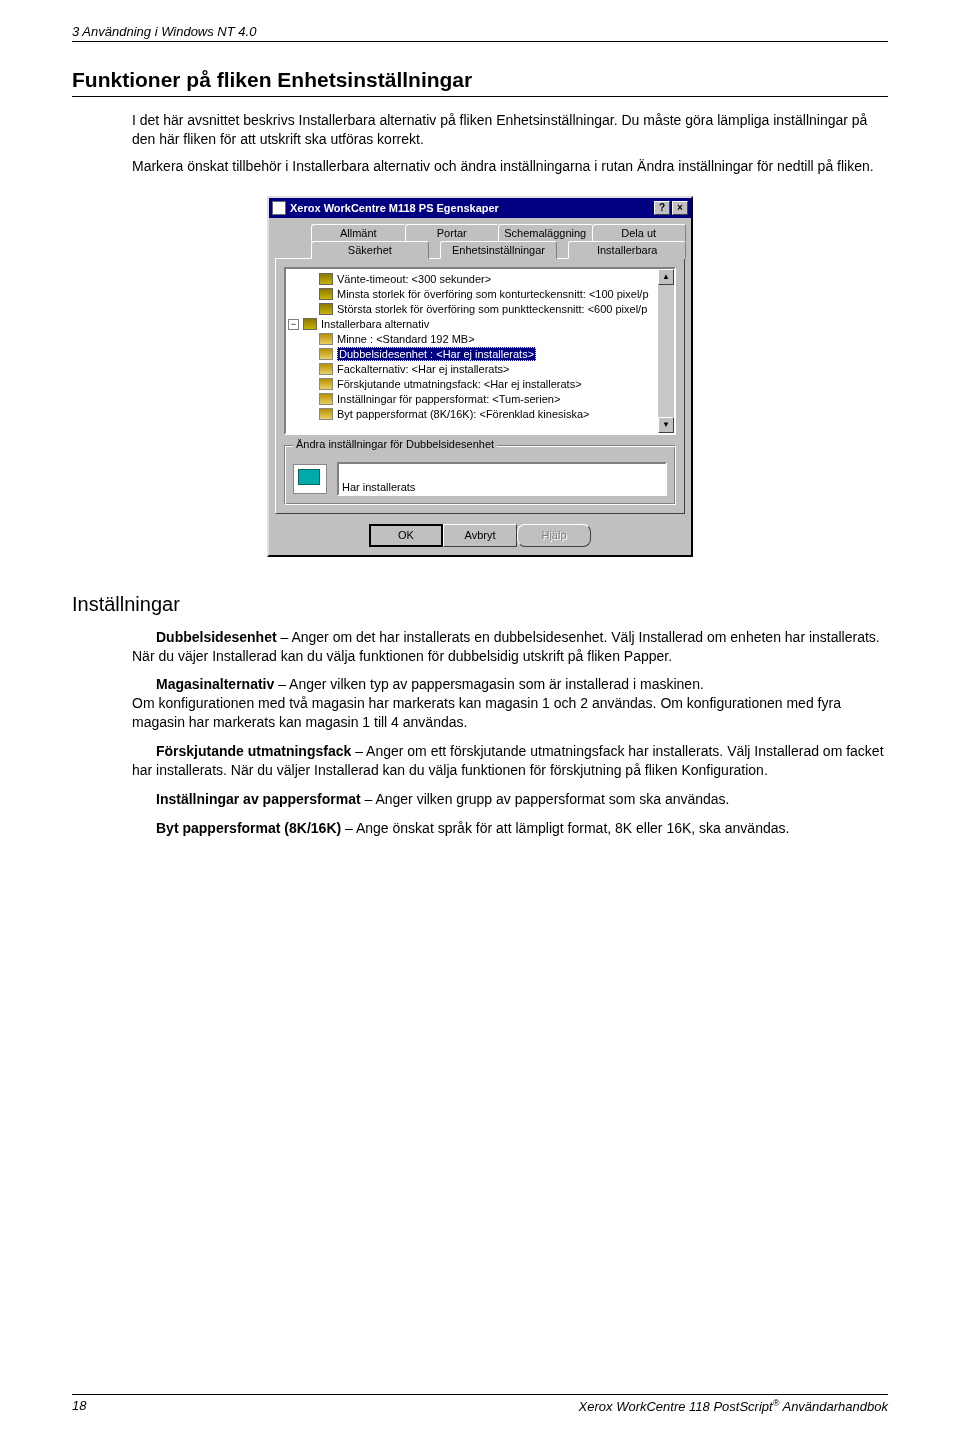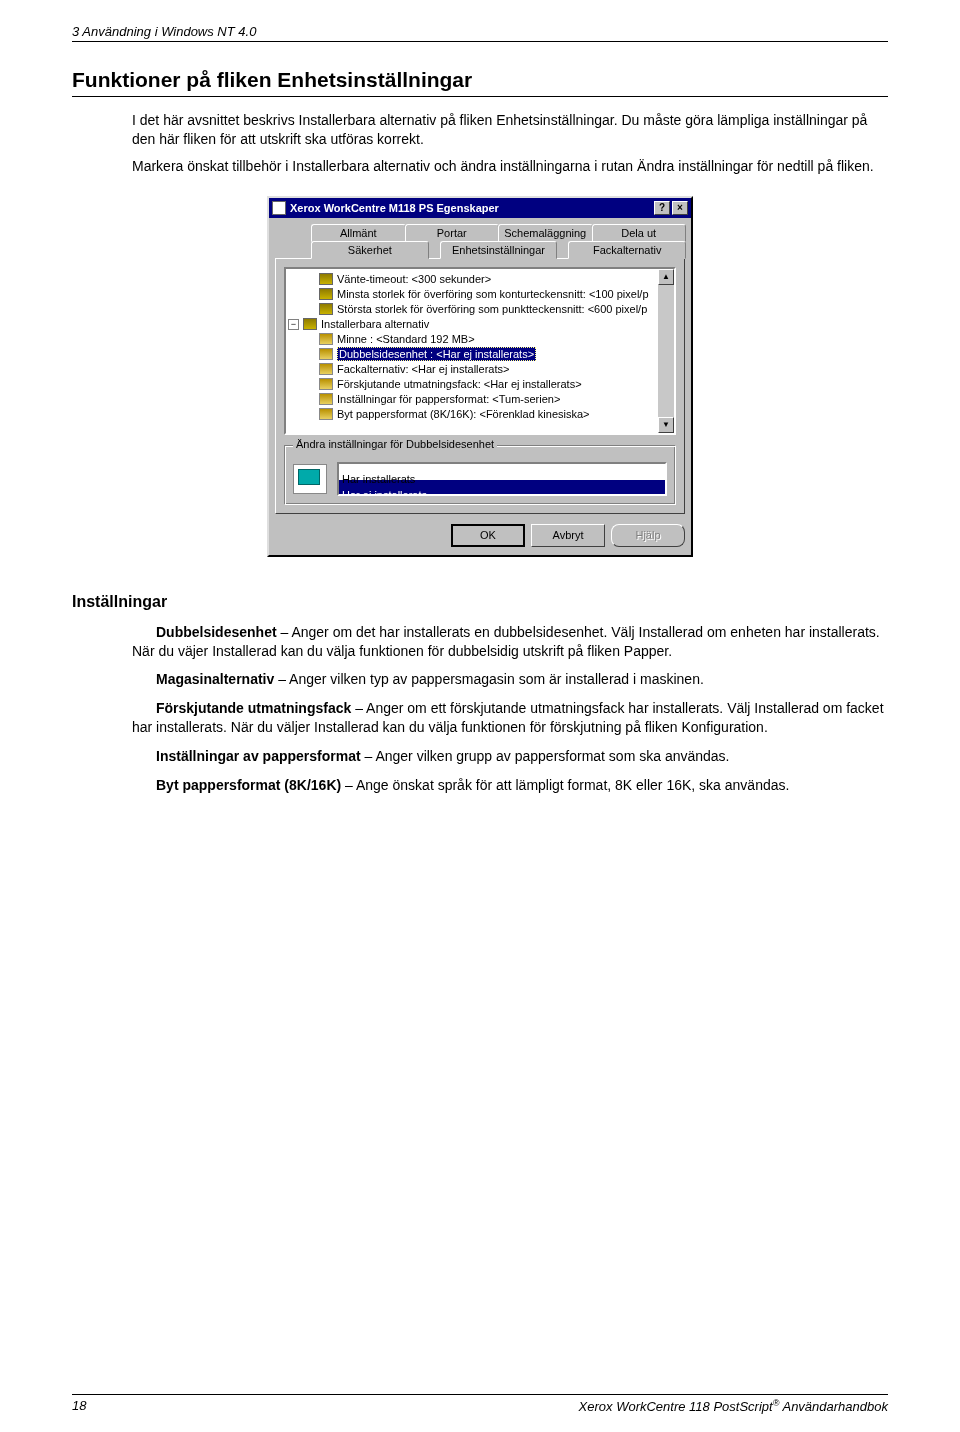--- a/index.html
+++ b/index.html
@@ -183,40 +183,40 @@
   }
   .listbox {
     flex: 1;
     background: #fff;
     border: 2px solid;
     border-color: #808080 #fff #fff #808080;
     height: 34px;
     font-size: 11px;
     overflow: hidden;
   }
-  .lb-item { padding: 8px 3px; height: 15px; line-height:15px; }
+  .lb-item { padding: 16px 3px; height: 15px; line-height:15px; }
   .lb-item.selected { background:#000080; color:#fff; }
   .dlg-buttons {
-    display:flex; justify-content:flex-end; gap:6px;
+    display:flex; justify-content:center; 
     margin-top: 10px;
   }
   .btn {
     min-width: 74px; height: 23px;
     background:#c0c0c0;
     border: 1px solid;
     border-color:#fff #404040 #404040 #fff;
     font-size: 11px;
     text-align:center;
     line-height: 20px;
   }
   .btn.default { border: 2px solid #000; line-height:18px; }
   .btn.disabled { color:#808080; text-shadow: 1px 1px 0 #fff; border-radius: 8px; }
   h2.section-h2 {
-    font-size: 16px;
-    font-weight: bold;
+    font-size: 20px;
+    font-weight: normal;
     margin: 8px 0 12px 0;
   }
   .para {
     font-size: 14px;
     line-height: 1.35;
     margin-left: 60px;
     margin-bottom: 10px;
   }
   .para b { font-weight: bold; padding-left: 24px; }
   .flex-spacer { flex: 1; }
@@ -253,21 +253,21 @@
       <div class="dialog-inner">
         <div class="tabrow">
           <div class="tab back">Allmänt</div>
           <div class="tab back">Portar</div>
           <div class="tab back">Schemaläggning</div>
           <div class="tab back">Dela ut</div>
         </div>
         <div class="tabrow tabrow2">
           <div class="tab front">Säkerhet</div>
           <div class="tab front active">Enhetsinställningar</div>
-          <div class="tab front">Fackalternativ</div>
+          <div class="tab front">Installerbara</div>
         </div>
         <div class="tabpanel">
           <div class="tree-box">
             <div id="tree-rows">
                 <div class="tree-row">
                   <span class="tree-indent"></span>
                   <span class="tree-indent" style="width: 15px;"></span>
                   <span class="node-icon ni-chip"></span>
                   <span class="tree-label">Vänte-timeout: &lt;300 sekunder&gt;</span>
                 </div>
@@ -352,20 +352,21 @@
     </div>
   </div>
 
   <h2 class="section-h2">Inställningar</h2>
 
   <p class="para">
     <b>Dubbelsidesenhet</b><span> – Anger om det har installerats en dubbelsidesenhet. Välj Installerad om enheten har installerats. När du väjer Installerad kan du välja funktionen för dubbelsidig utskrift på fliken Papper.</span>
   </p>
   <p class="para">
     <b>Magasinalternativ</b><span> – Anger vilken typ av pappersmagasin som är installerad i maskinen.</span><br>
+    <span>Om konfigurationen med två magasin har markerats kan magasin 1 och 2 användas. Om konfigurationen med fyra magasin har markerats kan magasin 1 till 4 användas.</span>
   </p>
   <p class="para">
     <b>Förskjutande utmatningsfack</b><span> – Anger om ett förskjutande utmatningsfack har installerats. Välj Installerad om facket har installerats. När du väljer Installerad kan du välja funktionen för förskjutning på fliken Konfiguration.</span>
   </p>
   <p class="para">
     <b>Inställningar av pappersformat</b><span> – Anger vilken grupp av pappersformat som ska användas.</span>
   </p>
   <p class="para">
     <b>Byt pappersformat (8K/16K)</b><span> – Ange önskat språk för att lämpligt format, 8K eller 16K, ska användas.</span>
   </p>

